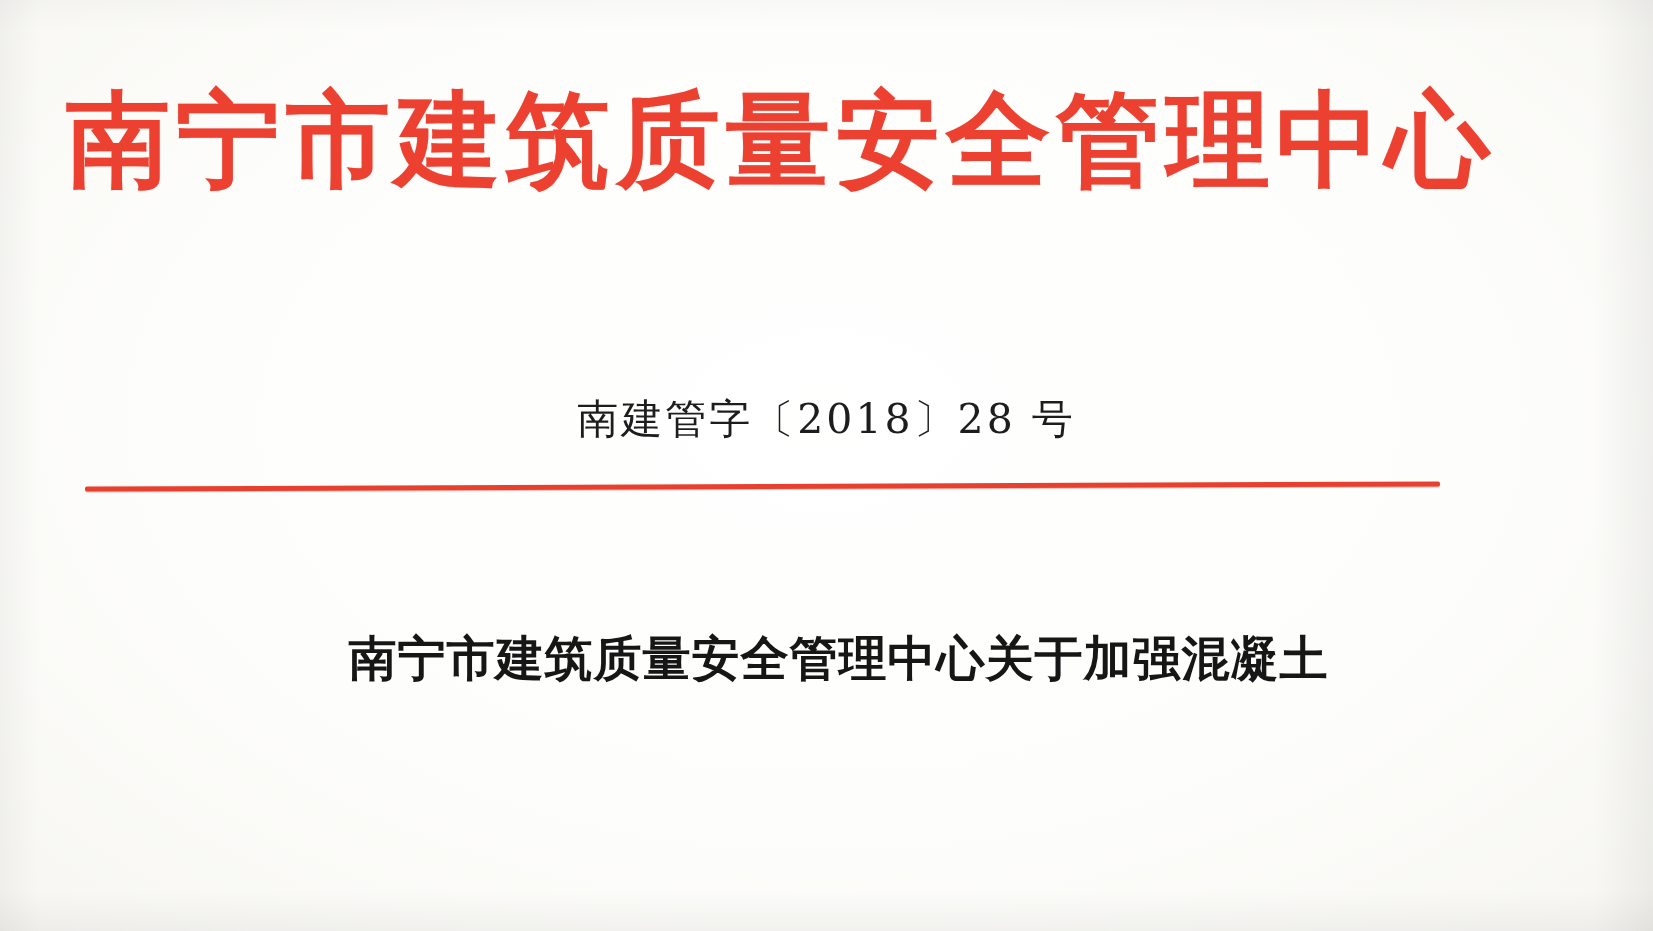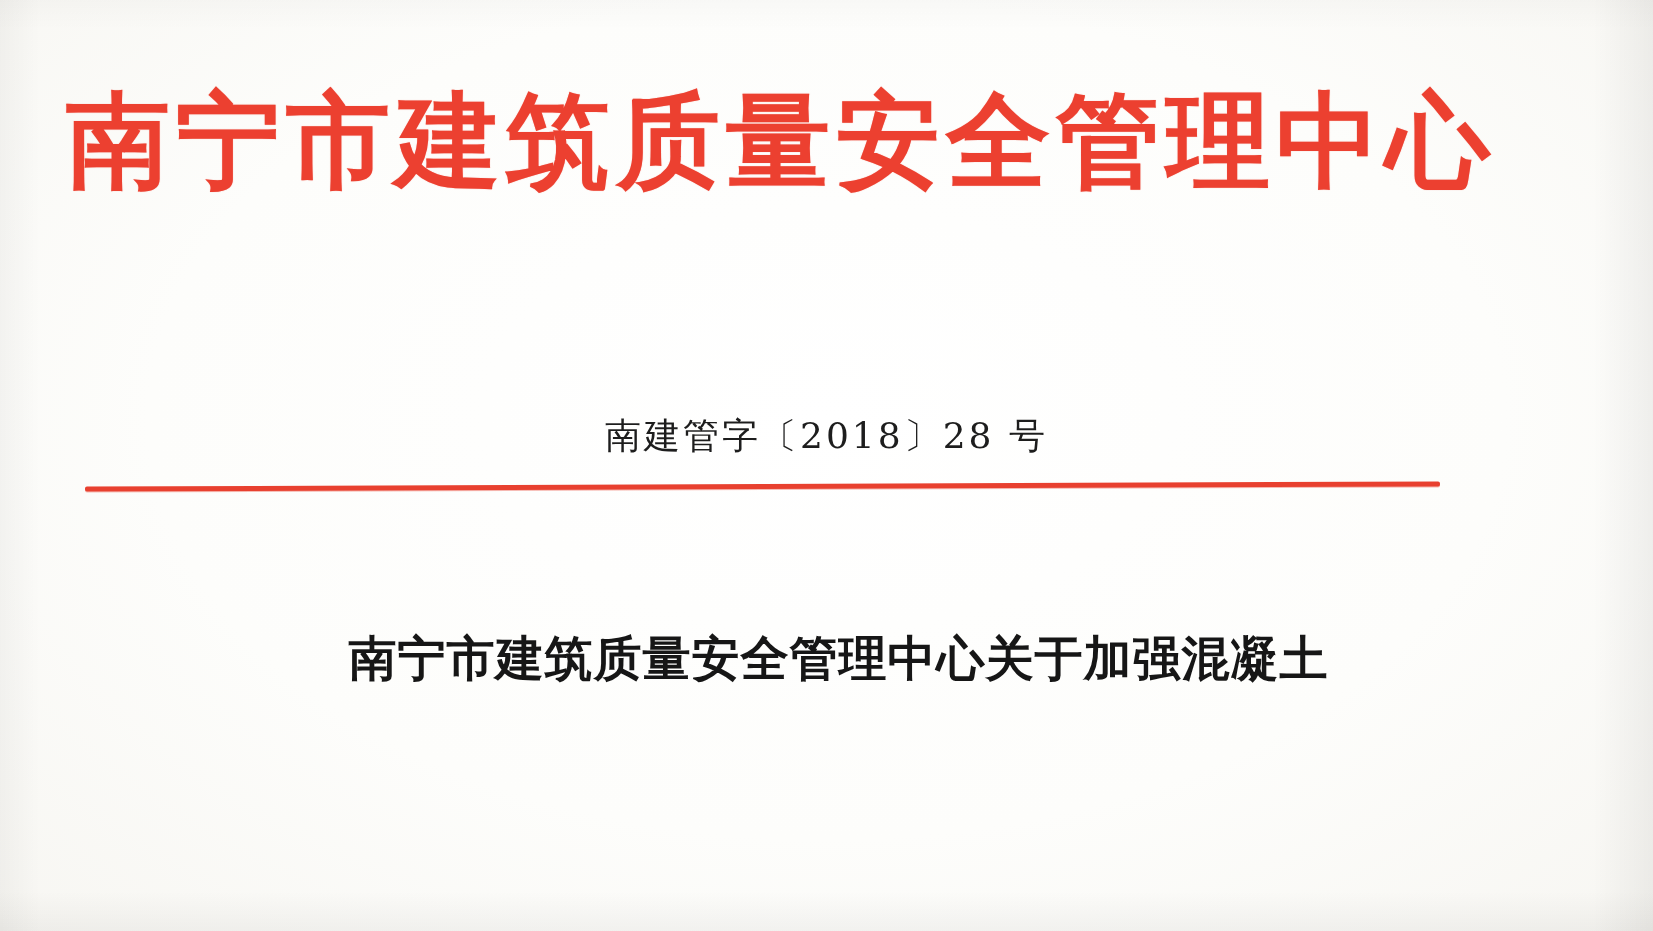--- a/index.html
+++ b/index.html
@@ -34,38 +34,38 @@
       linear-gradient(to top, rgba(0,0,0,0.04) 0px, rgba(0,0,0,0) 40px);
   }
 
   .masthead {
     position: absolute;
     top: 78px;
     left: 0;
     width: 1562px;
     text-align: center;
     color: #ec4030;
-    font-family: Liberation Sans, sans-serif;
+    font-family: Liberation Serif, serif;
     font-weight: bold;
     font-size: 104px;
     letter-spacing: 6px;
     line-height: 1.22;
     white-space: nowrap;
     text-shadow: 0 0 1px rgba(236,64,48,0.45);
   }
 
   .doc-number {
     position: absolute;
-    top: 412px;
+    top: 392px;
     left: 0;
     width: 1653px;
     text-align: center;
     color: #1d1d1d;
     font-family: "DejaVu Serif", "Liberation Serif", serif;
-    font-size: 36px;
+    font-size: 41px;
     letter-spacing: 3px;
     white-space: nowrap;
   }
 
   .red-rule {
     position: absolute;
     top: 484px;
     left: 85px;
     width: 1355px;
     height: 5px;

